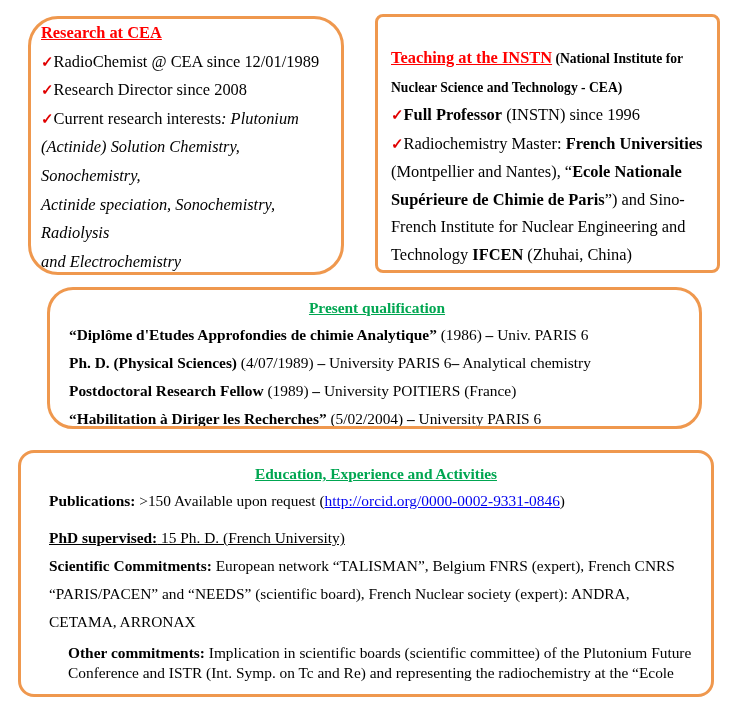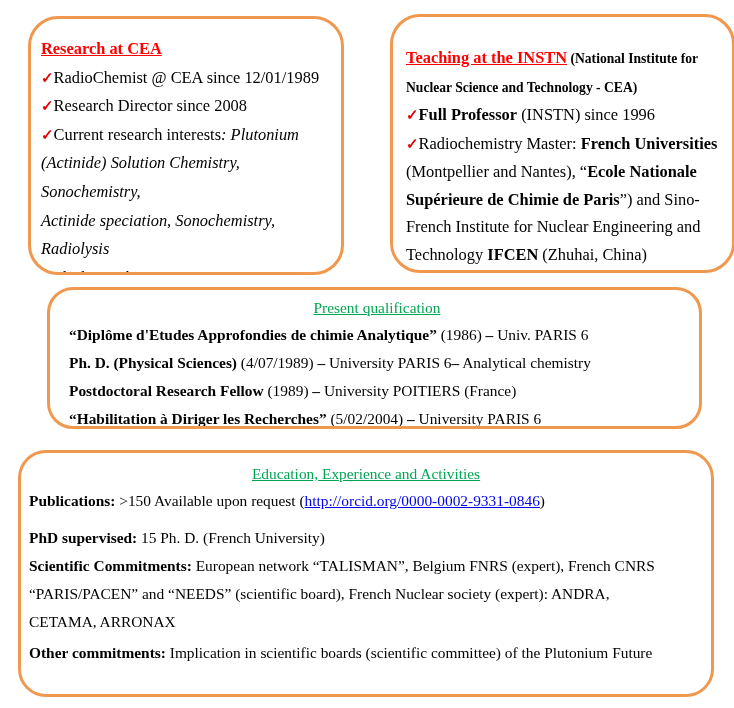--- a/index.html
+++ b/index.html
@@ -16,58 +16,58 @@
     position: absolute;
     box-sizing: border-box;
     border: 3px solid #EF984E;
     background: #ffffff;
     overflow: hidden;
   }
 
   #box-research {
     left: 28px; top: 16px; width: 316px; height: 259px;
     border-radius: 30px;
-    padding: 16px 6px 0 10px;
+    padding: 0 6px 0 10px;
     font-size: 16.4px; line-height: 28.6px;
   }
   #box-teaching {
-    left: 390px; top: 14px; width: 345px; height: 259px;
-    border-radius: 30px;
+    left: 375px; top: 14px; width: 345px; height: 259px;
+    border-radius: 8px;
     padding: 27px 6px 0 13px;
     font-size: 16.4px; line-height: 27.5px;
   }
   #box-qualification {
     left: 47px; top: 287px; width: 655px; height: 142px;
     border-radius: 26px;
     padding: 5px 14px 0 19px;
     font-size: 15.4px; line-height: 28px;
   }
   #box-education {
     left: 18px; top: 450px; width: 696px; height: 247px;
-    border-radius: 28px;
-    padding: 8px 8px 0 8px;
+    border-radius: 16px;
+    padding: 8px 8px 0 28px;
     font-size: 15.4px;
   }
 
   .red-title {
     color: #FF0000; font-weight: bold; text-decoration: underline;
   }
   .green-title {
-    color: #00A651; font-weight: normal; text-decoration: underline;
+    color: #00A651; font-weight: bold; text-decoration: underline;
     text-align: center; font-size: 15.4px; line-height: 26px;
   }
   .note-bold { font-weight: bold; font-size: 13.6px; }
   .b { font-weight: bold; }
   .i { font-style: italic; }
   .check { color: #E00000; font-weight: bold; font-size: 15px; }
   a.link { color: #0000EE; text-decoration: underline; cursor: pointer; font-family: Liberation Serif, serif; }
 
   .para { line-height: 28px; margin: 0; }
-  #box-education .para-gap { margin-top: 9px; }
-  #box-education .para-tight { line-height: 19.5px; margin-top: 7px; }
+  #box-education .para-gap { margin-top: 9px; text-decoration: underline; }
+  #box-education .para-tight { line-height: 19.5px; margin-top: 7px; margin-left: 19px; }
   div { margin: 0; }
 </style>
 </head>
 <body>
 
 <main>
 
   <section class="box" id="box-research">
     <div class="red-title">Research at CEA</div>
     <div>
@@ -113,17 +113,17 @@
     <div class="para para-gap">
       <span class="b">PhD supervised:</span><span> 15 Ph. D. (French University)</span>
     </div>
     <div class="para">
       <span class="b">Scientific Commitments:</span><span> European network “TALISMAN”, Belgium FNRS (expert), French CNRS</span><br>
       <span>“PARIS/PACEN” and “NEEDS” (scientific board), French Nuclear society (expert): ANDRA,</span><br>
       <span>CETAMA, ARRONAX</span>
     </div>
     <div class="para para-tight">
       <span class="b">Other commitments:</span><span> Implication in scientific boards (scientific committee) of the Plutonium Future</span><br>
-      <br>
+      <span>Conference and ISTR (Int. Symp. on Tc and Re) and representing the radiochemistry at the “Ecole</span><br>
     </div>
   </section>
 
 </main>
 
 </body></html>

